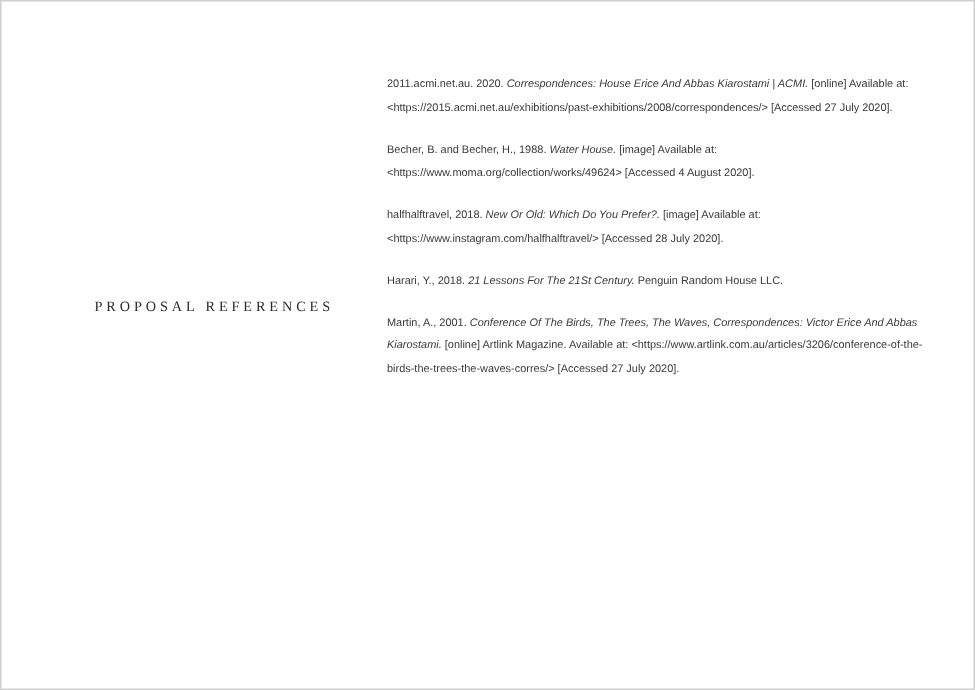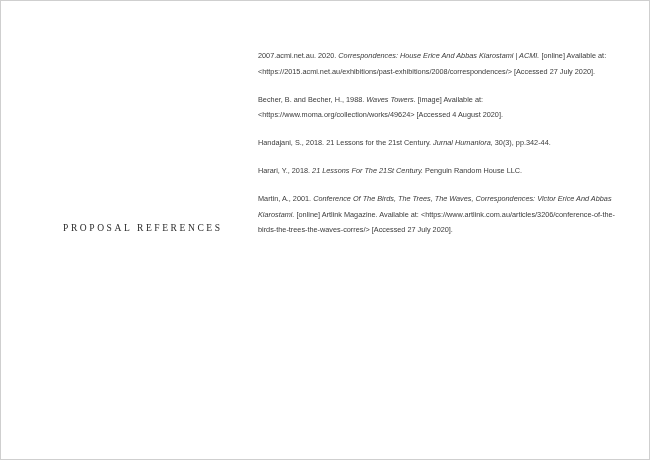--- a/index.html
+++ b/index.html
@@ -5,21 +5,21 @@
     html, body { margin: 0; padding: 0; background: #ffffff; }
     body { width: 650px; height: 460px; overflow: hidden; }
     .page {
       position: relative;
       width: 648px; height: 458px;
       border: 1px solid #cfcfcf;
       background: #ffffff;
     }
     .heading {
       position: absolute;
-      left: 62px; top: 222px;
+      left: 62px; top: 199px;
       font-family: "Liberation Serif", "DejaVu Serif", serif;
       font-size: 9.5px;
       letter-spacing: 2.6px;
       color: #2b2b2b;
       text-transform: uppercase;
       white-space: nowrap;
     }
     .refs {
       position: absolute;
       left: 257px; top: 47px;
@@ -32,19 +32,19 @@
     .ref { margin: 0 0 12.5px 0; }
     .ref i { font-style: italic; }
   </style>
 </head>
 <body>
 
 <div class="page">
   <div class="heading">PROPOSAL REFERENCES</div>
 
   <div class="refs">
-    <p class="ref"><span>2007.acmi.net.au. 2020. </span><i>Correspondences: House Erice And Abbas Kiarostami | ACMI.</i><span> [online] Available at: &lt;https://2015.acmi.net.au/exhibitions/past-exhibitions/2008/correspondences/&gt; [Accessed 27 July 2020].</span></p>
-    <p class="ref"><span>Becher, B. and Becher, H., 1988. </span><i>Waves Towers.</i><span> [image] Available at: &lt;https://www.moma.org/collection/works/49624&gt; [Accessed 4 August 2020].</span></p>
-    <p class="ref"><span>Handajani, S., 2018. 21 Lessons for the 21st Century. </span><i>Jurnal Humaniora,</i><span> 30(3), pp.342-44.</span></p>
+    <p class="ref"><span>2011.acmi.net.au. 2020. </span><i>Correspondences: House Erice And Abbas Kiarostami | ACMI.</i><span> [online] Available at: &lt;https://2015.acmi.net.au/exhibitions/past-exhibitions/2008/correspondences/&gt; [Accessed 27 July 2020].</span></p>
+    <p class="ref"><span>Becher, B. and Becher, H., 1988. </span><i>Water House.</i><span> [image] Available at: &lt;https://www.moma.org/collection/works/49624&gt; [Accessed 4 August 2020].</span></p>
+    <p class="ref"><span>halfhalftravel, 2018. </span><i>New Or Old: Which Do You Prefer?.</i><span> [image] Available at: &lt;https://www.instagram.com/halfhalftravel/&gt; [Accessed 28 July 2020].</span></p>
     <p class="ref"><span>Harari, Y., 2018. </span><i>21 Lessons For The 21St Century.</i><span> Penguin Random House LLC.</span></p>
     <p class="ref"><span>Martin, A., 2001. </span><i>Conference Of The Birds, The Trees, The Waves, Correspondences: Victor Erice And Abbas Kiarostami.</i><span> [online] Artlink Magazine. Available at: &lt;https://www.artlink.com.au/articles/3206/conference-of-the-birds-the-trees-the-waves-corres/&gt; [Accessed 27 July 2020].</span></p>
   </div>
 </div>
 
 </body></html>

